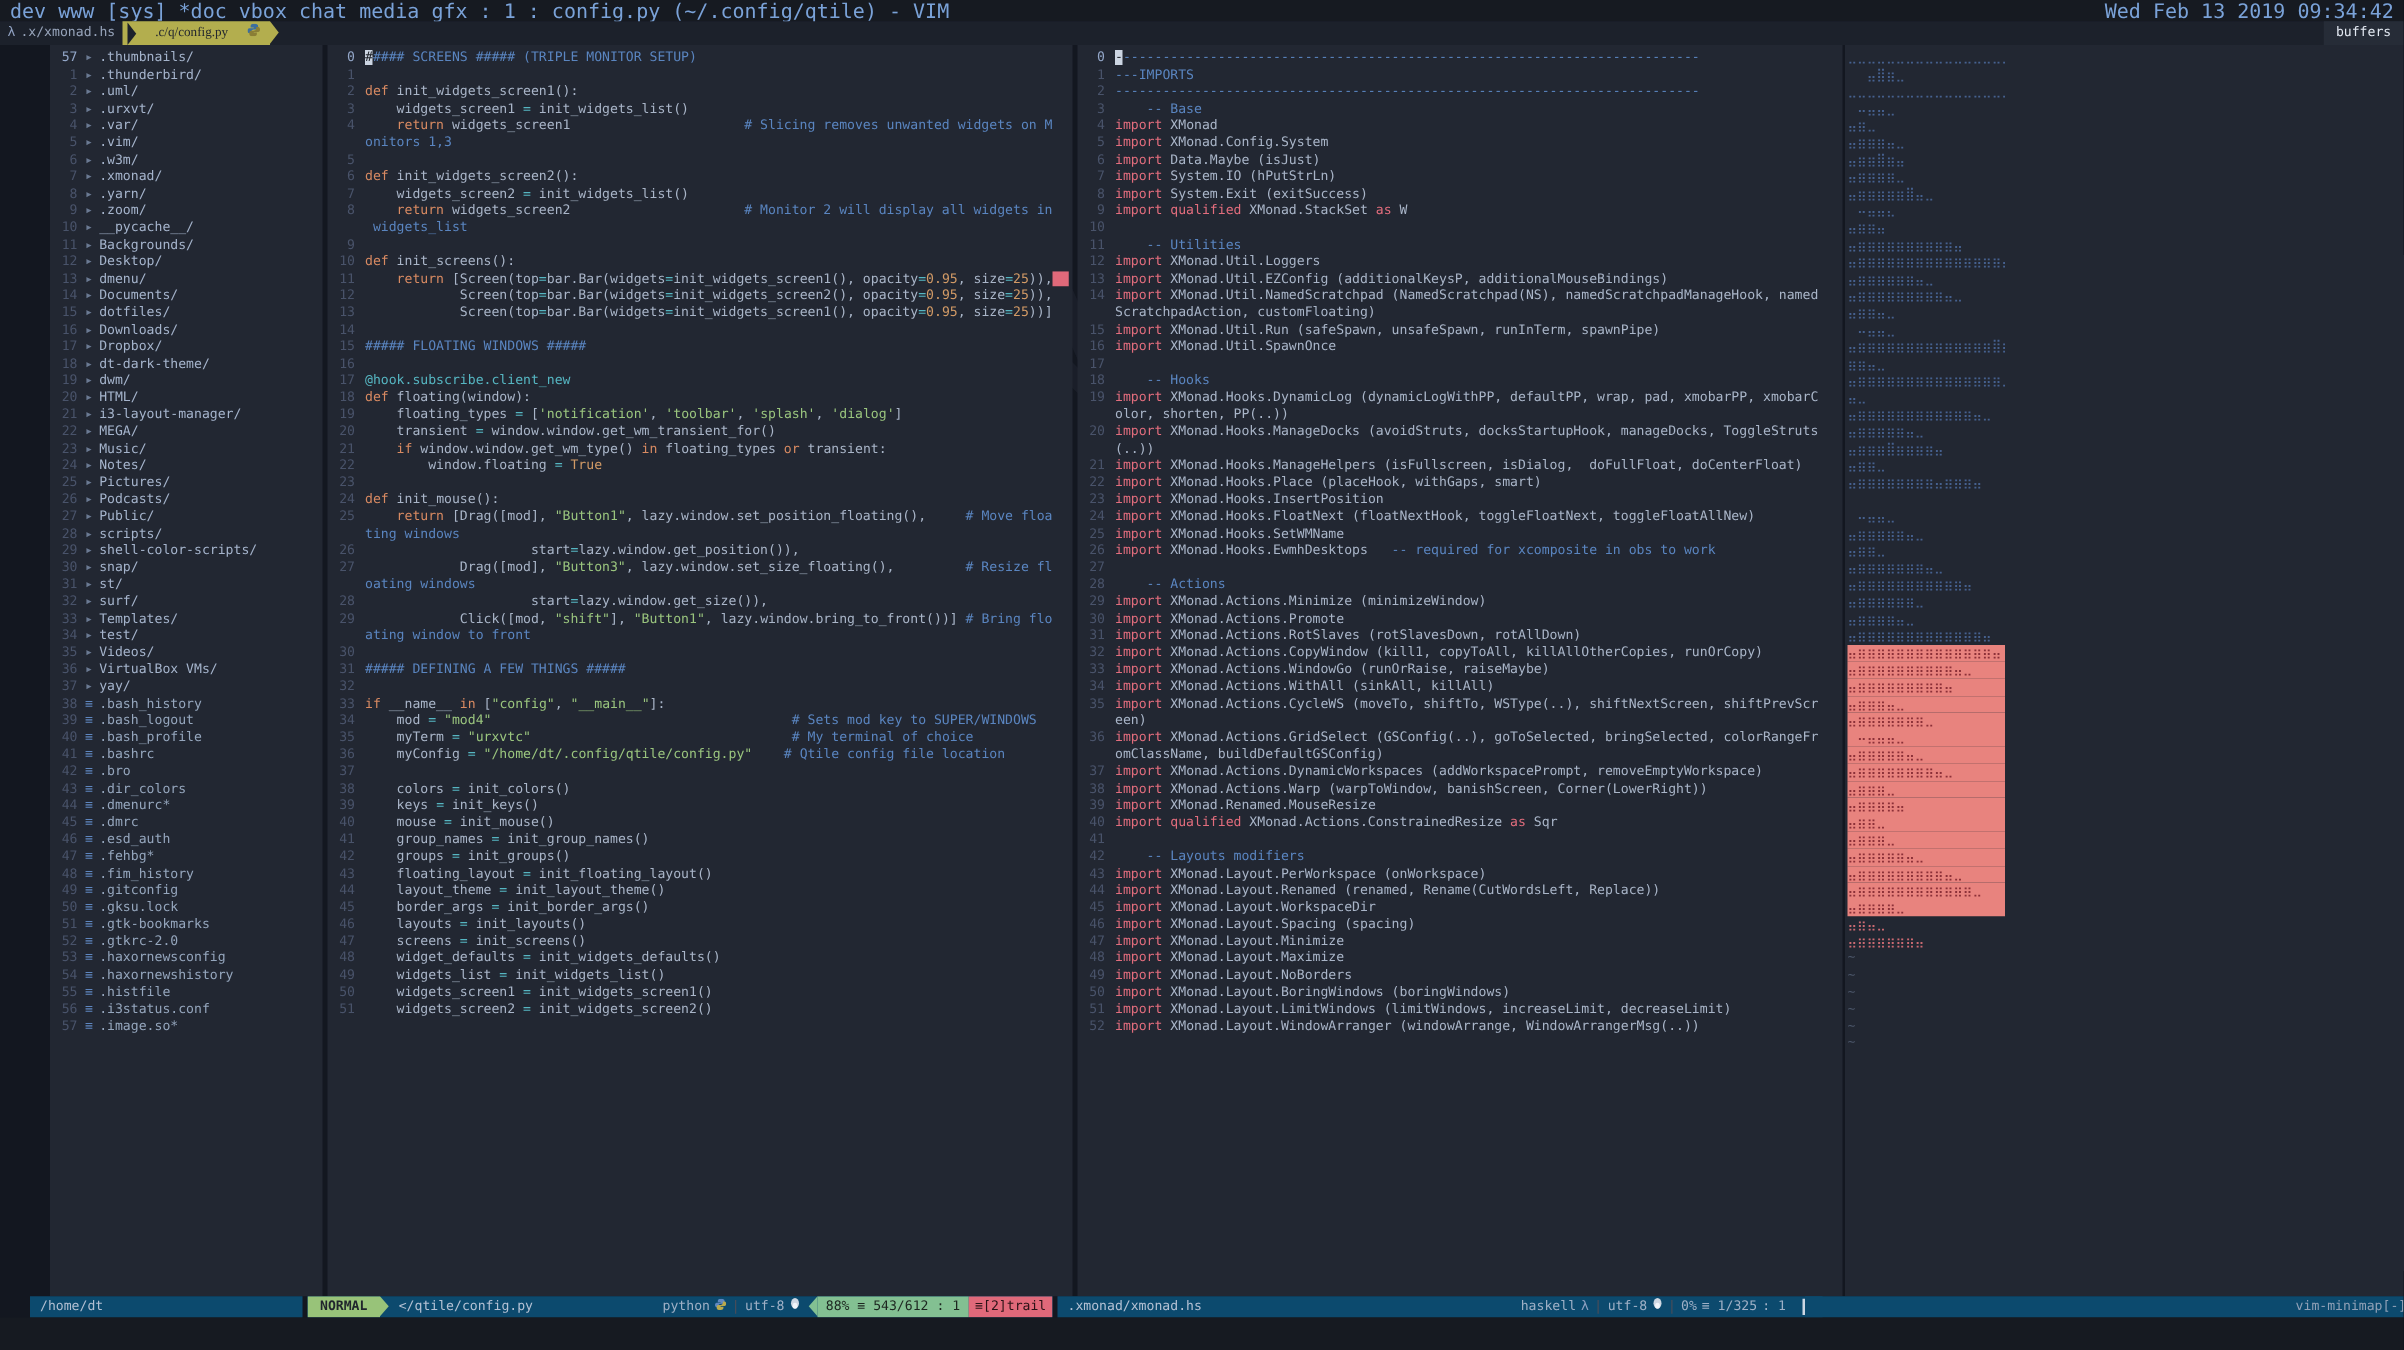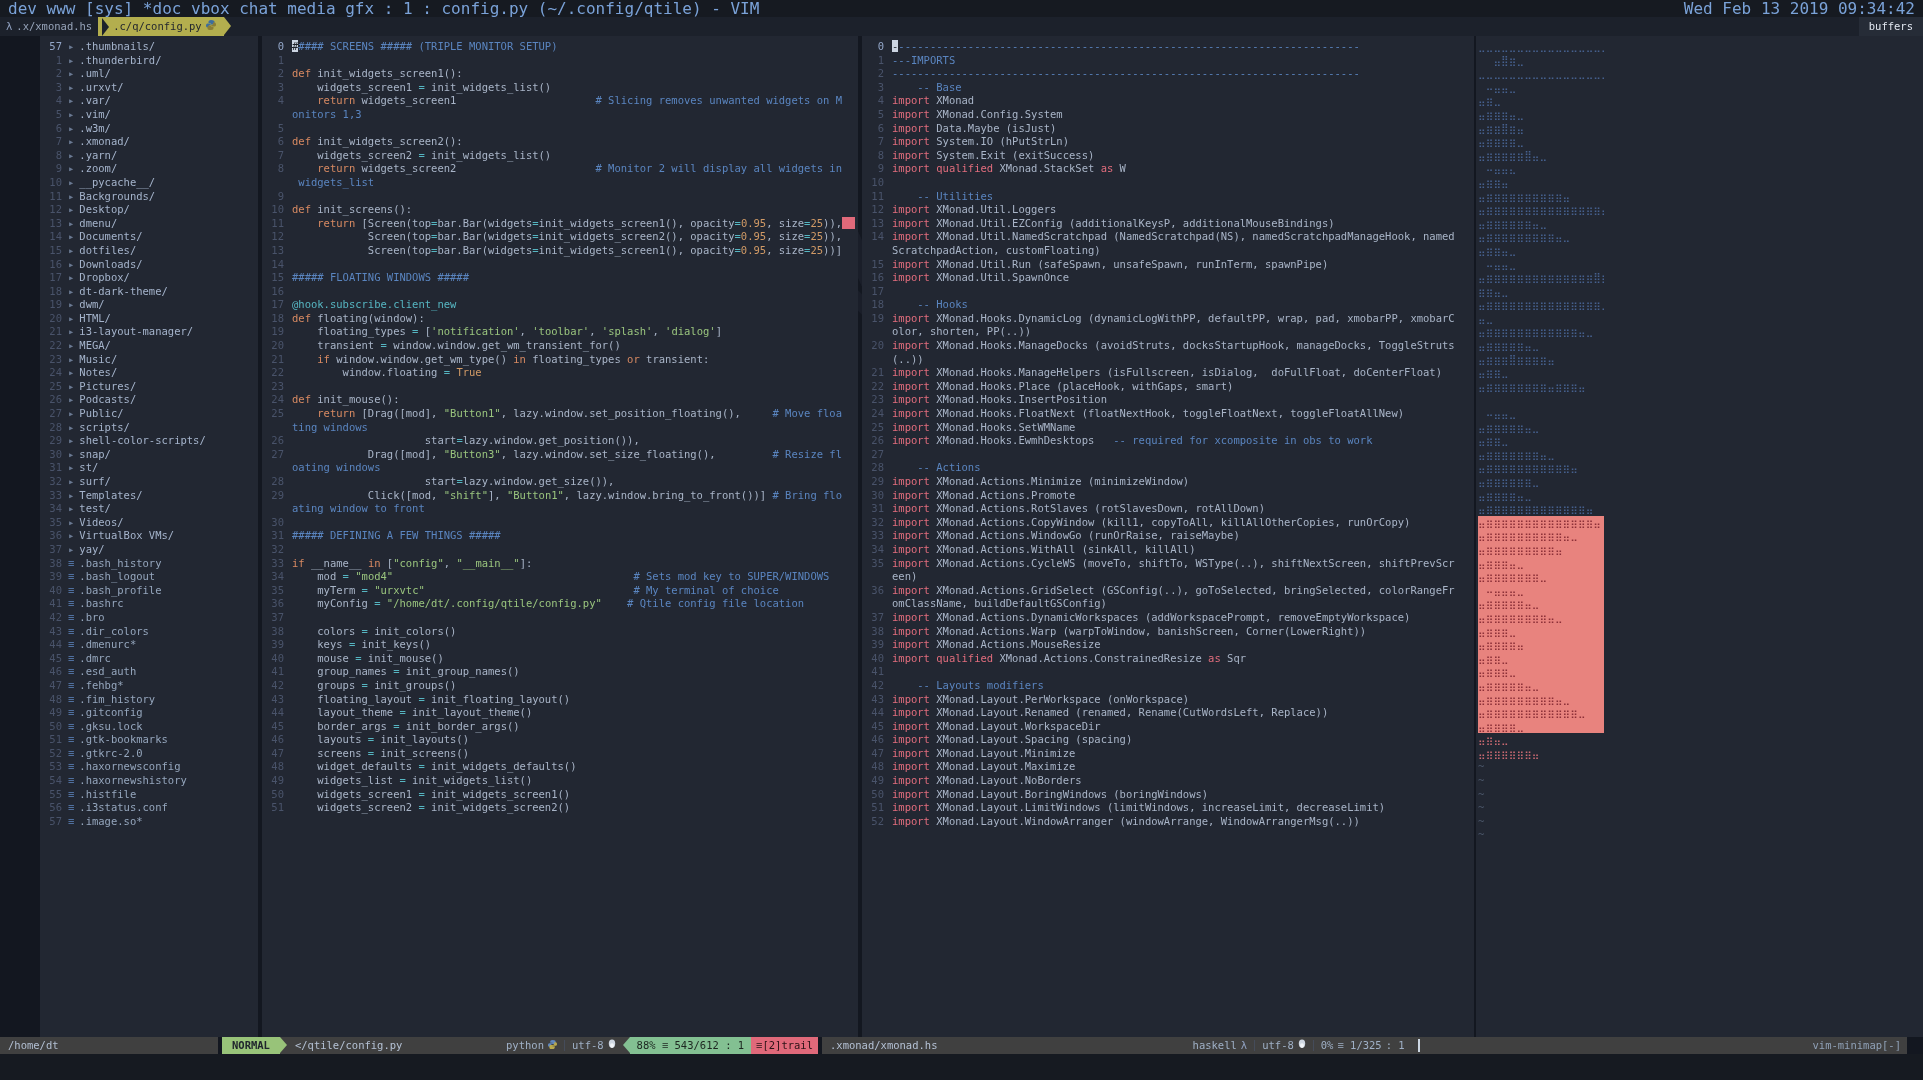--- a/index.html
+++ b/index.html
@@ -9,21 +9,21 @@
 
   
   #topbar{left:0;top:0;width:1923px;height:17px;background:#161a21;color:#7aa2d8;
           font-size:16px;line-height:17px;display:flex;justify-content:space-between;
           padding:0 8px;box-sizing:border-box;white-space:pre;}
 
   
   #tabline{left:0;top:17px;width:1923px;height:19px;background:#1c212b;display:flex;
            align-items:stretch;font-size:10.5px;line-height:19px;white-space:pre;}
   .tab-inactive{color:#97a4ba;padding:0 6px;display:flex;align-items:center;gap:4px;}
-  .tab-active{background:#b3ae4e;color:#23272e;display:flex;align-items:flex-end;padding:0 8px 0 4px;gap:4px;}
+  .tab-active{background:#b3ae4e;color:#23272e;display:flex;align-items:flex-end;padding:0 8px 0 4px;gap:15px;font-family:Liberation Serif, serif;}
   .tab-notch{width:0;height:0;border-top:9.5px solid transparent;border-bottom:9.5px solid transparent;border-left:7px solid #1c212b;}
   .tab-arrow{width:0;height:0;border-top:9.5px solid transparent;border-bottom:9.5px solid transparent;border-left:7px solid #b3ae4e;}
   #buffers-label{margin-left:auto;color:#e2e8f1;padding:0 10px;background:#262c37;}
 
   
   .pane{position:absolute;top:36px;height:1001px;background:#222732;overflow:hidden;
         font-size:10.5px;padding-top:4px;box-sizing:border-box;margin-left:40px;}
   #explorer{left:0;width:218px;}
   #editor-mid{left:222px;width:596px;}
   #editor-right{left:822px;width:612px;}
@@ -48,23 +48,23 @@
   .t-dir{color:#a5b4cc;} .t-file{color:#95a6bd;}
 
   
   #minimap{padding-left:2px;font-family:"DejaVu Sans Mono","DejaVu Sans",monospace;}
   .mrow{color:#46618f;width:126px;}
   .mrow.hl{background:#e8837e;color:#8c3038;}
   .mrow.r{color:#cb6a72;}
   .mrow.tilde{color:#4a5568;}
 
   
-  .statusbar{position:absolute;top:1037px;height:17px;background:#404040;color:#b2bfd2;
+  .statusbar{position:absolute;top:1037px;height:17px;background:#0c4a6e;color:#b2bfd2;
              font-size:10.5px;line-height:17px;display:flex;align-items:stretch;
-             white-space:pre;overflow:hidden;box-sizing:border-box;}
+             white-space:pre;overflow:hidden;box-sizing:border-box;margin-left:24px;}
   #st-left{left:0;width:218px;padding:0 8px;}
   #st-mid{left:222px;width:596px;}
   #st-right{left:822px;width:612px;}
   #st-map{left:1420px;width:487px;justify-content:flex-end;padding:0 6px;color:#8fa0b6;}
   .seg-mode{background:#98c379;color:#20252d;font-weight:bold;padding:0 10px;}
   .tri-r-green{width:0;height:0;border-top:8.5px solid transparent;border-bottom:8.5px solid transparent;border-left:7px solid #98c379;}
   .tri-l-green{width:0;height:0;border-top:8.5px solid transparent;border-bottom:8.5px solid transparent;border-right:7px solid #83c092;}
   .seg-file{padding:0 8px;color:#b4c1d4;}
   .seg-dim{padding:0 7px;color:#9fb0c6;display:flex;align-items:center;gap:4px;}
   .seg-div{border-left:1px solid #454c5a;height:11px;align-self:center;}
@@ -275,21 +275,21 @@
         <div class="crow"><span class="ln">31</span><span class="codetext"><span class="sg-i">import </span><span class="sg-t">XMonad.Actions.RotSlaves (rotSlavesDown, rotAllDown)</span></span></div>
         <div class="crow"><span class="ln">32</span><span class="codetext"><span class="sg-i">import </span><span class="sg-t">XMonad.Actions.CopyWindow (kill1, copyToAll, killAllOtherCopies, runOrCopy)</span></span></div>
         <div class="crow"><span class="ln">33</span><span class="codetext"><span class="sg-i">import </span><span class="sg-t">XMonad.Actions.WindowGo (runOrRaise, raiseMaybe)</span></span></div>
         <div class="crow"><span class="ln">34</span><span class="codetext"><span class="sg-i">import </span><span class="sg-t">XMonad.Actions.WithAll (sinkAll, killAll)</span></span></div>
         <div class="crow"><span class="ln">35</span><span class="codetext"><span class="sg-i">import </span><span class="sg-t">XMonad.Actions.CycleWS (moveTo, shiftTo, WSType(..), shiftNextScreen, shiftPrevScr</span></span></div>
         <div class="crow"><span class="ln"></span><span class="codetext"><span class="sg-t">een)</span></span></div>
         <div class="crow"><span class="ln">36</span><span class="codetext"><span class="sg-i">import </span><span class="sg-t">XMonad.Actions.GridSelect (GSConfig(..), goToSelected, bringSelected, colorRangeFr</span></span></div>
         <div class="crow"><span class="ln"></span><span class="codetext"><span class="sg-t">omClassName, buildDefaultGSConfig)</span></span></div>
         <div class="crow"><span class="ln">37</span><span class="codetext"><span class="sg-i">import </span><span class="sg-t">XMonad.Actions.DynamicWorkspaces (addWorkspacePrompt, removeEmptyWorkspace)</span></span></div>
         <div class="crow"><span class="ln">38</span><span class="codetext"><span class="sg-i">import </span><span class="sg-t">XMonad.Actions.Warp (warpToWindow, banishScreen, Corner(LowerRight))</span></span></div>
-        <div class="crow"><span class="ln">39</span><span class="codetext"><span class="sg-i">import </span><span class="sg-t">XMonad.Actions.MouseResize</span></span></div>
+        <div class="crow"><span class="ln">39</span><span class="codetext"><span class="sg-i">import </span><span class="sg-t">XMonad.Renamed.MouseResize</span></span></div>
         <div class="crow"><span class="ln">40</span><span class="codetext"><span class="sg-i">import qualified </span><span class="sg-t">XMonad.Actions.ConstrainedResize </span><span class="sg-i">as</span><span class="sg-t"> Sqr</span></span></div>
         <div class="crow"><span class="ln">41</span><span class="codetext"></span></div>
         <div class="crow"><span class="ln">42</span><span class="codetext"><span class="sg-c">    -- Layouts modifiers</span></span></div>
         <div class="crow"><span class="ln">43</span><span class="codetext"><span class="sg-i">import </span><span class="sg-t">XMonad.Layout.PerWorkspace (onWorkspace)</span></span></div>
         <div class="crow"><span class="ln">44</span><span class="codetext"><span class="sg-i">import </span><span class="sg-t">XMonad.Layout.Renamed (renamed, Rename(CutWordsLeft, Replace))</span></span></div>
         <div class="crow"><span class="ln">45</span><span class="codetext"><span class="sg-i">import </span><span class="sg-t">XMonad.Layout.WorkspaceDir</span></span></div>
         <div class="crow"><span class="ln">46</span><span class="codetext"><span class="sg-i">import </span><span class="sg-t">XMonad.Layout.Spacing (spacing)</span></span></div>
         <div class="crow"><span class="ln">47</span><span class="codetext"><span class="sg-i">import </span><span class="sg-t">XMonad.Layout.Minimize</span></span></div>
         <div class="crow"><span class="ln">48</span><span class="codetext"><span class="sg-i">import </span><span class="sg-t">XMonad.Layout.Maximize</span></span></div>
         <div class="crow"><span class="ln">49</span><span class="codetext"><span class="sg-i">import </span><span class="sg-t">XMonad.Layout.NoBorders</span></span></div>

